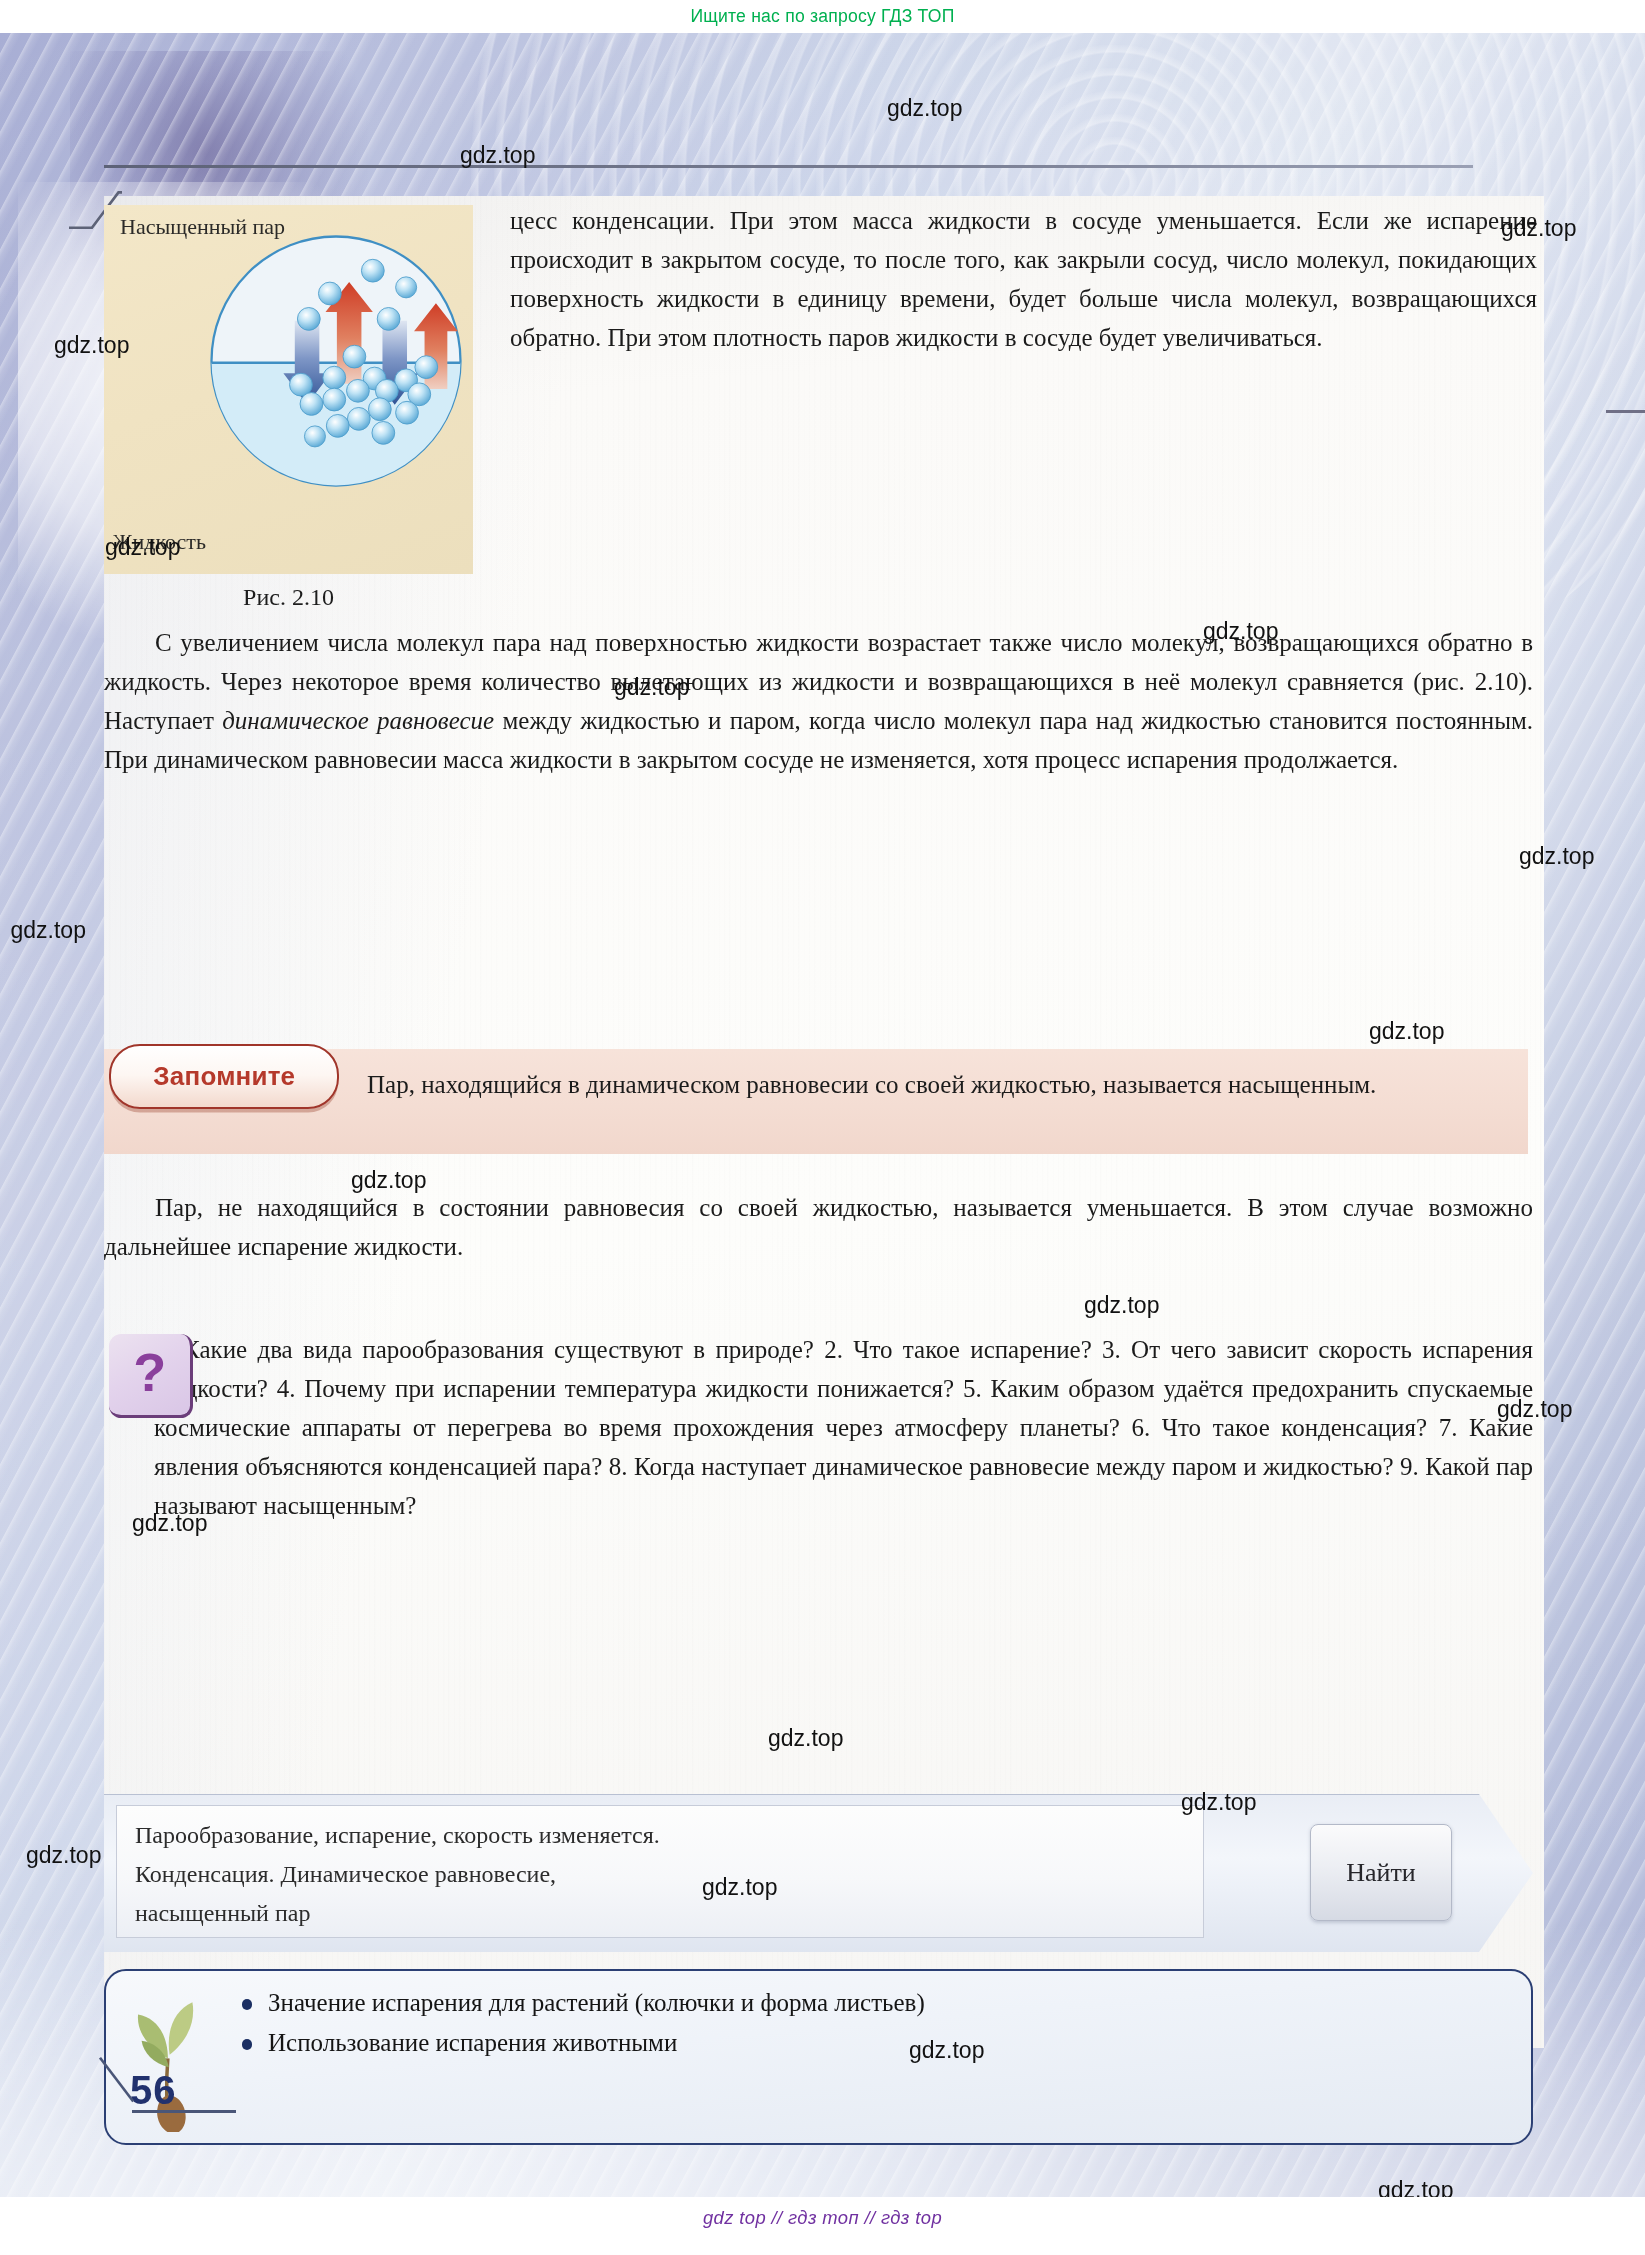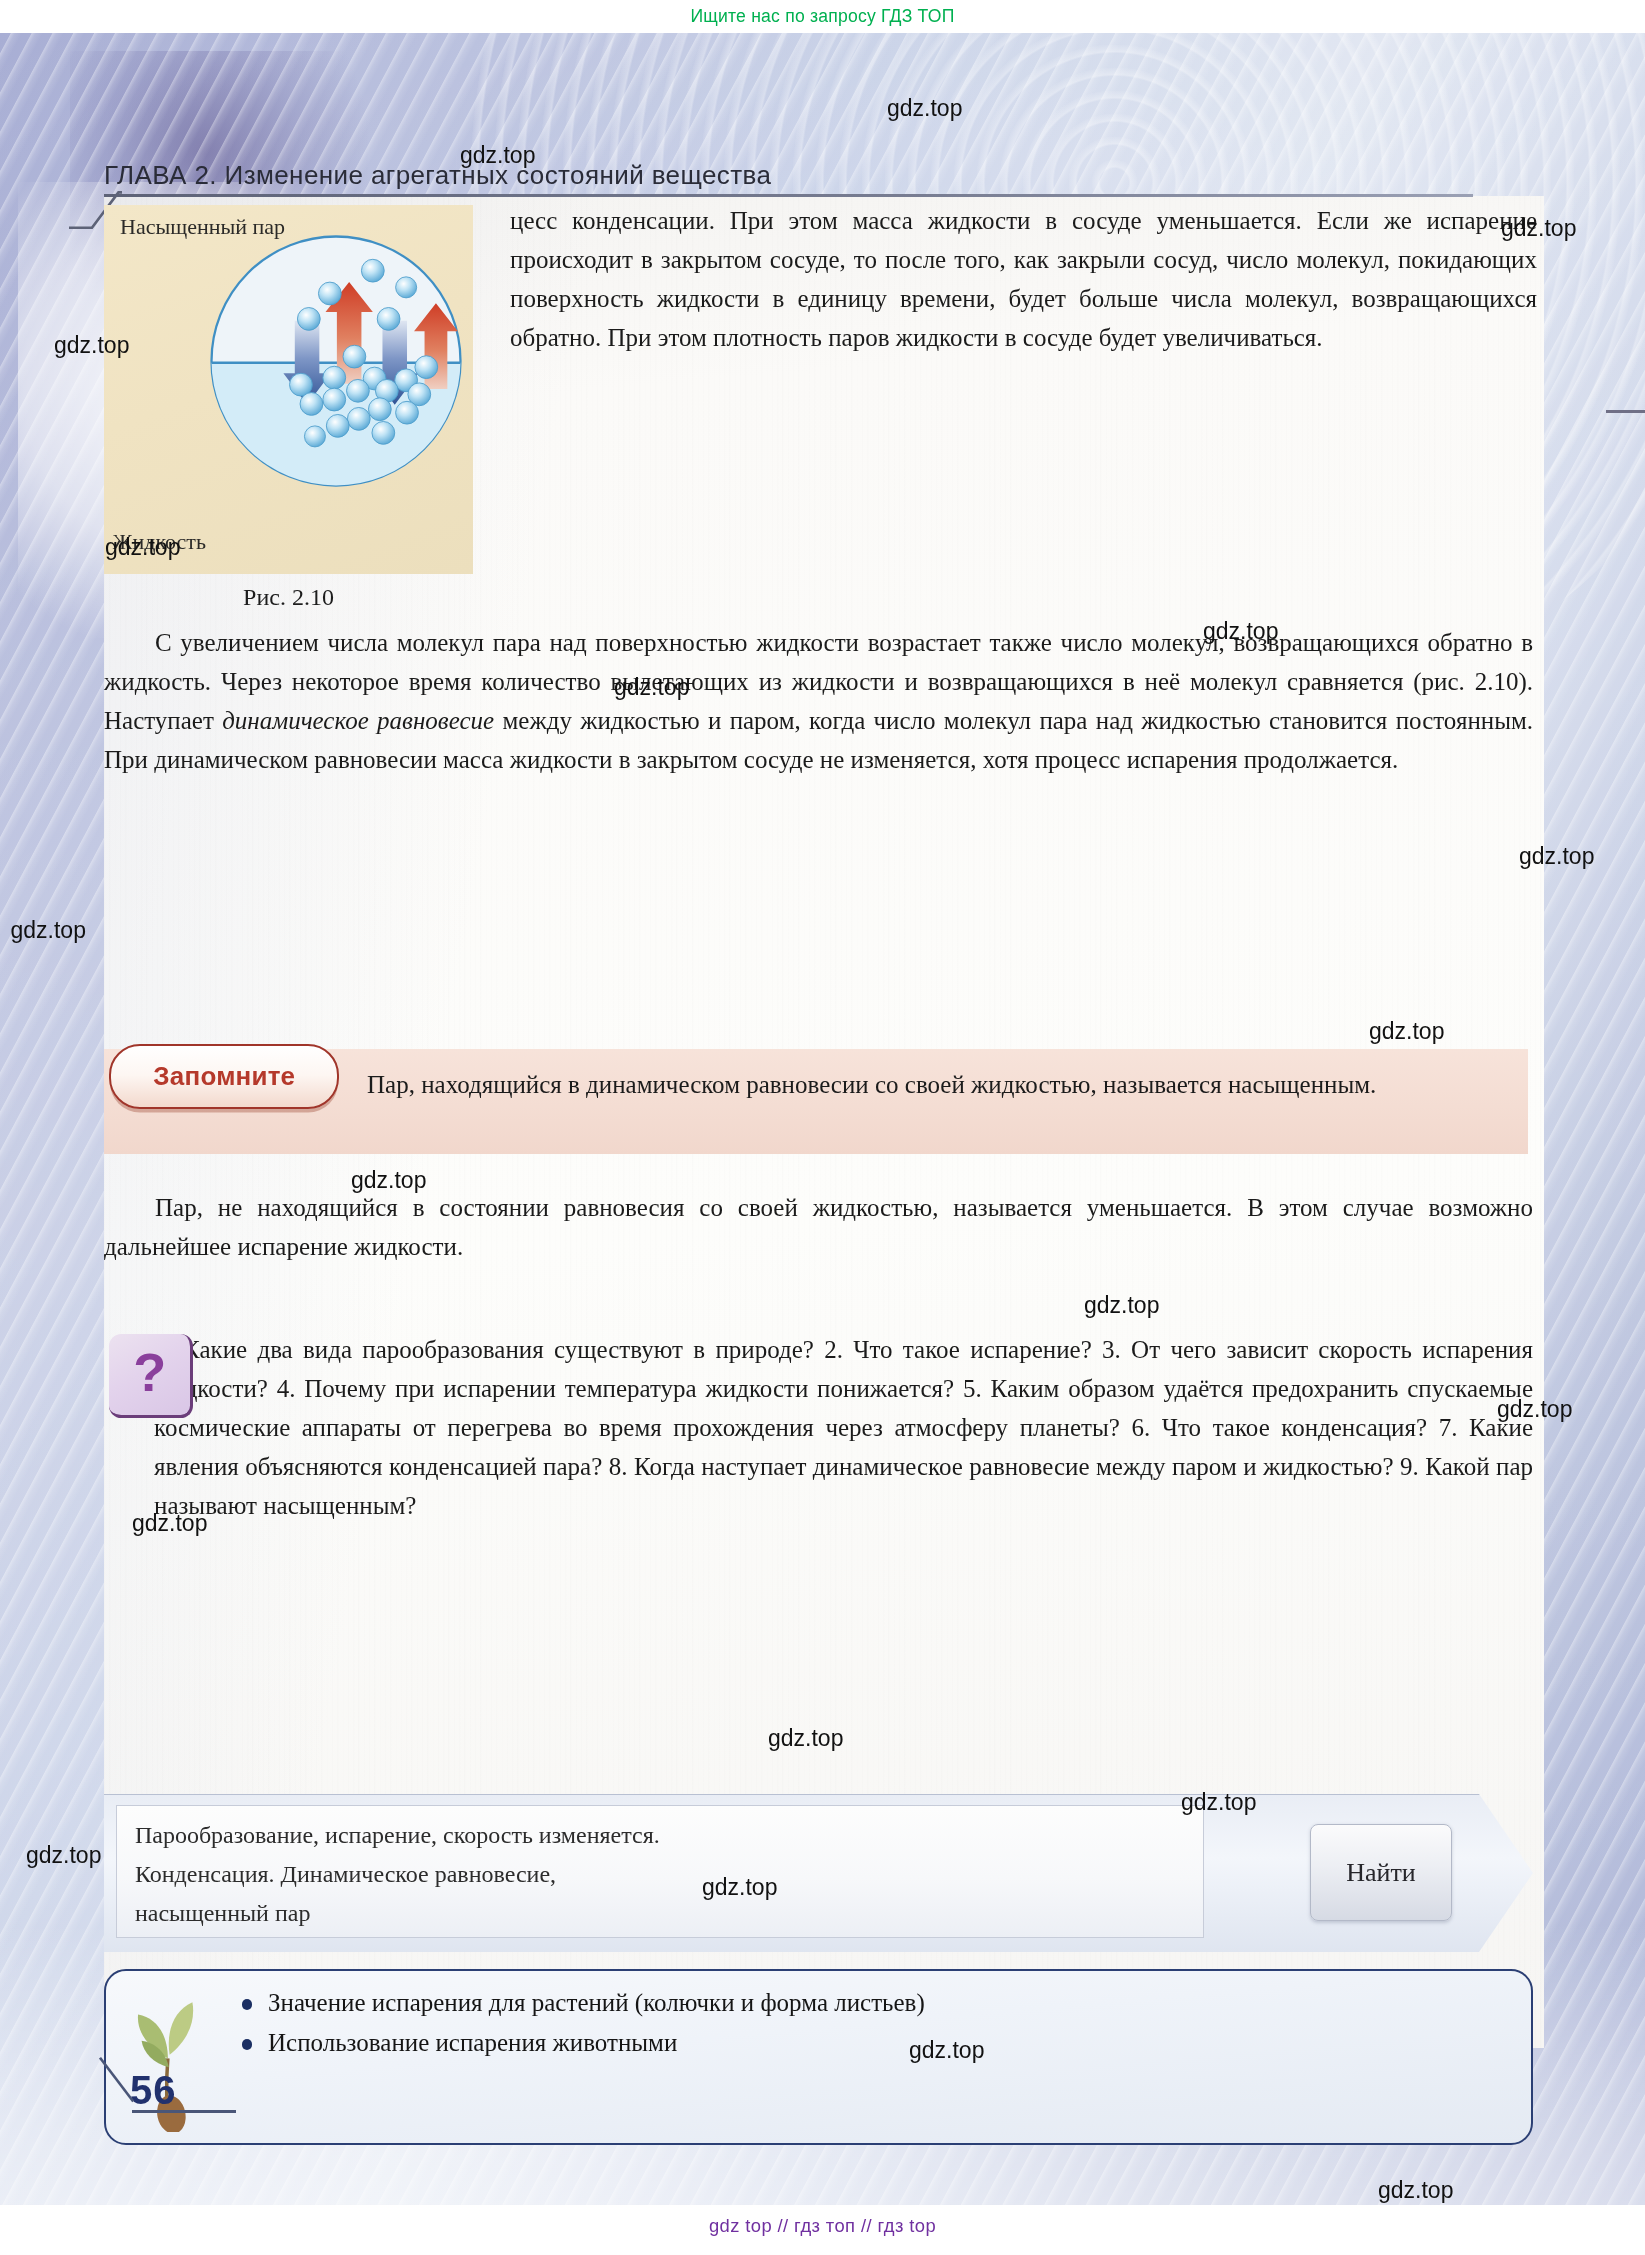--- a/index.html
+++ b/index.html
@@ -20,21 +20,21 @@
     position: absolute;
     left: 0;
     width: 1645px;
     background: #ffffff;
     display: flex;
     align-items: center;
     justify-content: center;
     z-index: 60;
   }
   #top-banner { top: 0; height: 33px; }
-  #bottom-banner { bottom: 8px; height: 42px; }
+  #bottom-banner { bottom: 16px; height: 42px; font-style: italic; }
   .banner-text-top {
     font-family: "Liberation Sans", sans-serif;
     font-size: 17.6px;
     color: #00b050;
     letter-spacing: 0.2px;
     white-space: nowrap;
   }
   .banner-text-bottom {
     font-family: "Liberation Sans", sans-serif;
     font-size: 18.4px;
@@ -486,21 +486,20 @@
   <div id="right-edge-dash"></div>
 
   <div id="content-paper">
     <div id="paper-texture"></div>
 
     <svg id="corner-notch" viewBox="0 0 60 60">
       <polyline points="0,54 26,54 56,14 60,14" fill="none" stroke="#5d6277" stroke-width="3"></polyline>
     </svg>
 
     <div id="chapter-header">
-      <div id="chapter-title">ГЛАВА 2. Изменение агрегатных состояний вещества</div>
       <div id="chapter-rule"></div>
     </div>
 
     <div id="figure-block">
       <div id="figure-card">
         <div id="fig-label-vapor">Насыщенный пар</div>
         <div id="fig-label-liquid">Жидкость</div>
 
         <svg id="fig-circle" viewBox="0 0 292 292">
           <defs>

